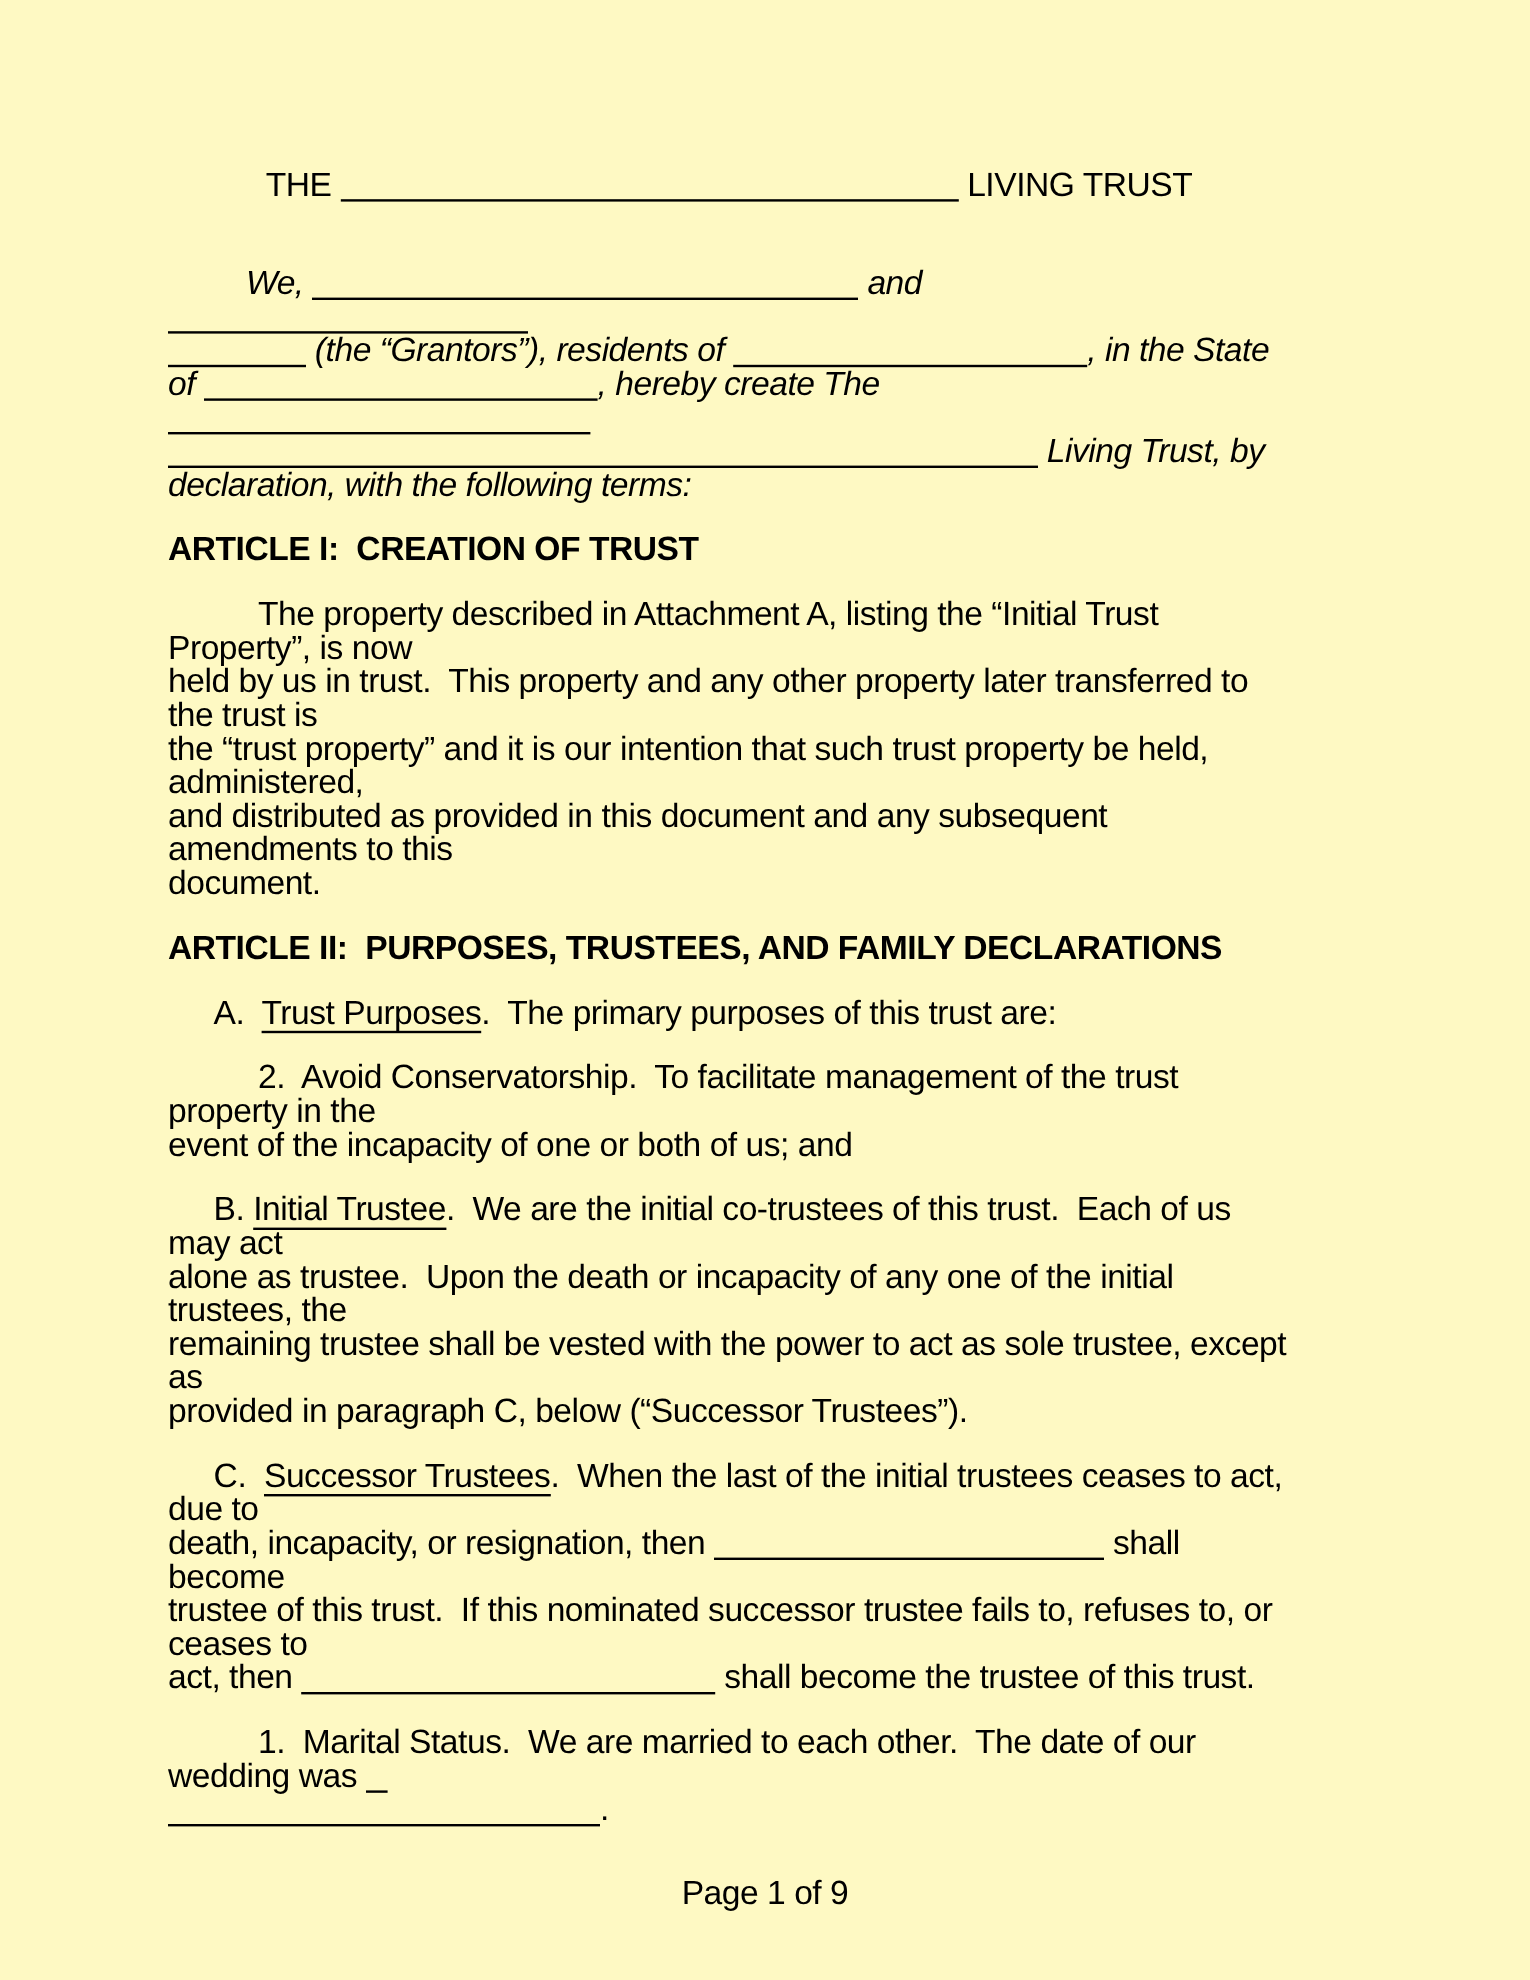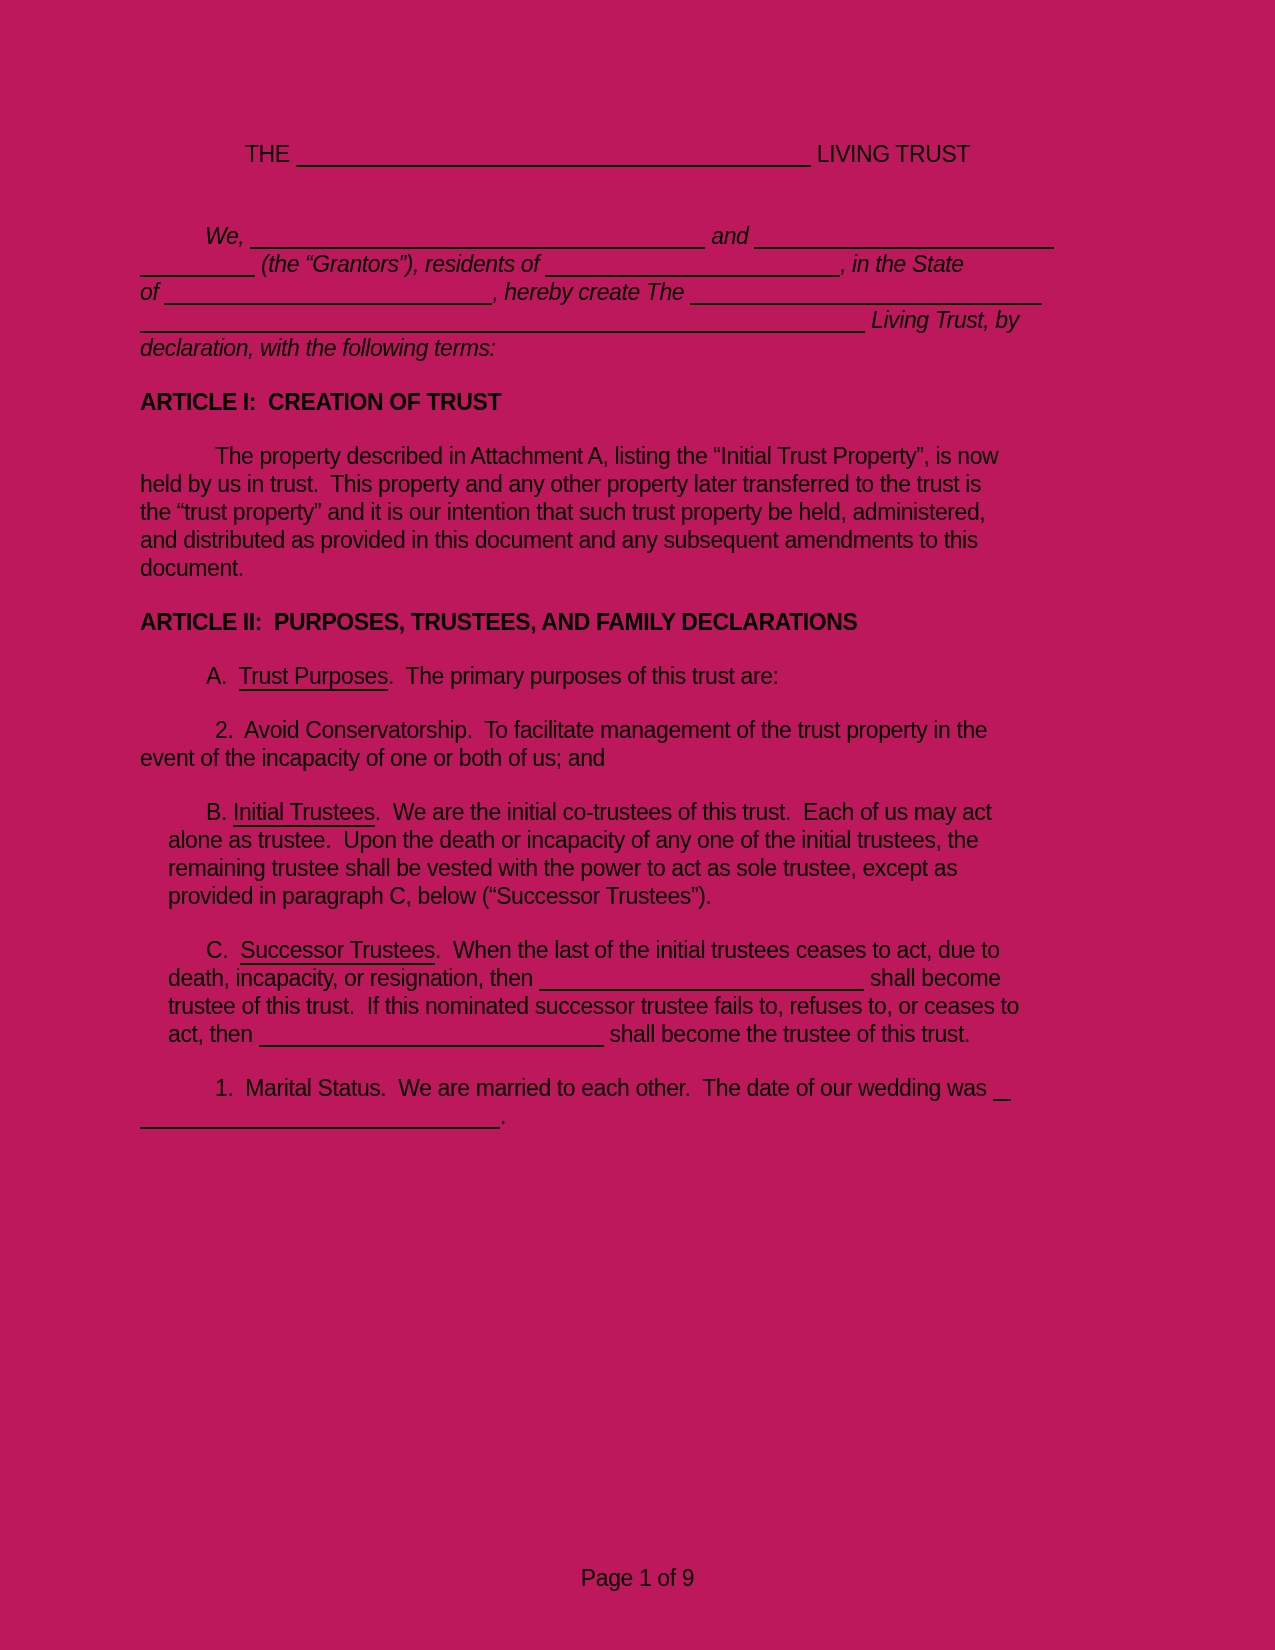--- a/index.html
+++ b/index.html
@@ -4,24 +4,24 @@
 <style>
   html, body {
     margin: 0;
     padding: 0;
     background: #ffffff;
   }
   .page {
     position: relative;
     width: 1275px;
     height: 1650px;
-    background: #be185d;
+    background: #fef9c3;
     color: #000000;
     font-family: "Liberation Sans", "DejaVu Sans", sans-serif;
-    font-size: 23px;
+    font-size: 28px;
     line-height: 28px;
     letter-spacing: -0.4px;
     box-sizing: border-box;
     padding: 140px 0 0 140px;
     overflow: hidden;
   }
   .content {
     width: 935px;
   }
   .block {
@@ -34,21 +34,21 @@
     margin-bottom: 54px;
   }
   .heading {
     width: 935px;
     text-align: left;
     font-weight: 700;
   }
   .para {
     white-space: pre-wrap;
   }
-  .indent-38 { text-indent: 38px; margin-left: 28px; }
+  .indent-38 { text-indent: 38px; }
   .indent-65 { text-indent: 65px; font-style: italic; }
   .indent-75 { text-indent: 75px; }
   .blank {
     display: inline-block;
     height: 5px;
     border-bottom: 2.5px solid #000000;
     vertical-align: -5px;
   }
   .underlined {
     border-bottom: 2px solid #000000;
@@ -77,21 +77,21 @@
     <div class="block para indent-75">The property described in Attachment A, listing the “Initial Trust Property”, is now<br>held by us in trust.  This property and any other property later transferred to the trust is<br>the “trust property” and it is our intention that such trust property be held, administered,<br>and distributed as provided in this document and any subsequent amendments to this<br>document.</div>
 
     <div class="block heading">ARTICLE II:  PURPOSES, TRUSTEES, AND FAMILY DECLARATIONS</div>
 
     <div class="block para indent-38">A.  <span class="underlined">Trust Purposes</span>.  The primary purposes of this trust are:</div>
 
 
     <div class="block para indent-75">2.  Avoid Conservatorship.  To facilitate management of the trust property in the<br>event of the incapacity of one or both of us; and</div>
 
 
-    <div class="block para indent-38">B. <span class="underlined">Initial Trustees</span>.  We are the initial co-trustees of this trust.  Each of us may act<br>alone as trustee.  Upon the death or incapacity of any one of the initial trustees, the<br>remaining trustee shall be vested with the power to act as sole trustee, except as<br>provided in paragraph C, below (“Successor Trustees”).</div>
+    <div class="block para indent-38">B. <span class="underlined">Initial Trustee</span>.  We are the initial co-trustees of this trust.  Each of us may act<br>alone as trustee.  Upon the death or incapacity of any one of the initial trustees, the<br>remaining trustee shall be vested with the power to act as sole trustee, except as<br>provided in paragraph C, below (“Successor Trustees”).</div>
 
     <div class="block para indent-38">C.  <span class="underlined">Successor Trustees</span>.  When the last of the initial trustees ceases to act, due to<br>death, incapacity, or resignation, then <span class="blank" style="width: 325px;"></span> shall become<br>trustee of this trust.  If this nominated successor trustee fails to, refuses to, or ceases to<br>act, then <span class="blank" style="width: 345px;"></span> shall become the trustee of this trust.</div>
 
 
     <div class="block para indent-75">1.  Marital Status.  We are married to each other.  The date of our wedding was <span class="blank" style="width: 18px;"></span><br><span class="blank" style="width: 360px;"></span>.</div>
 
   </div>
 
   <div class="footer">Page 1 of 9</div>
 </div>

